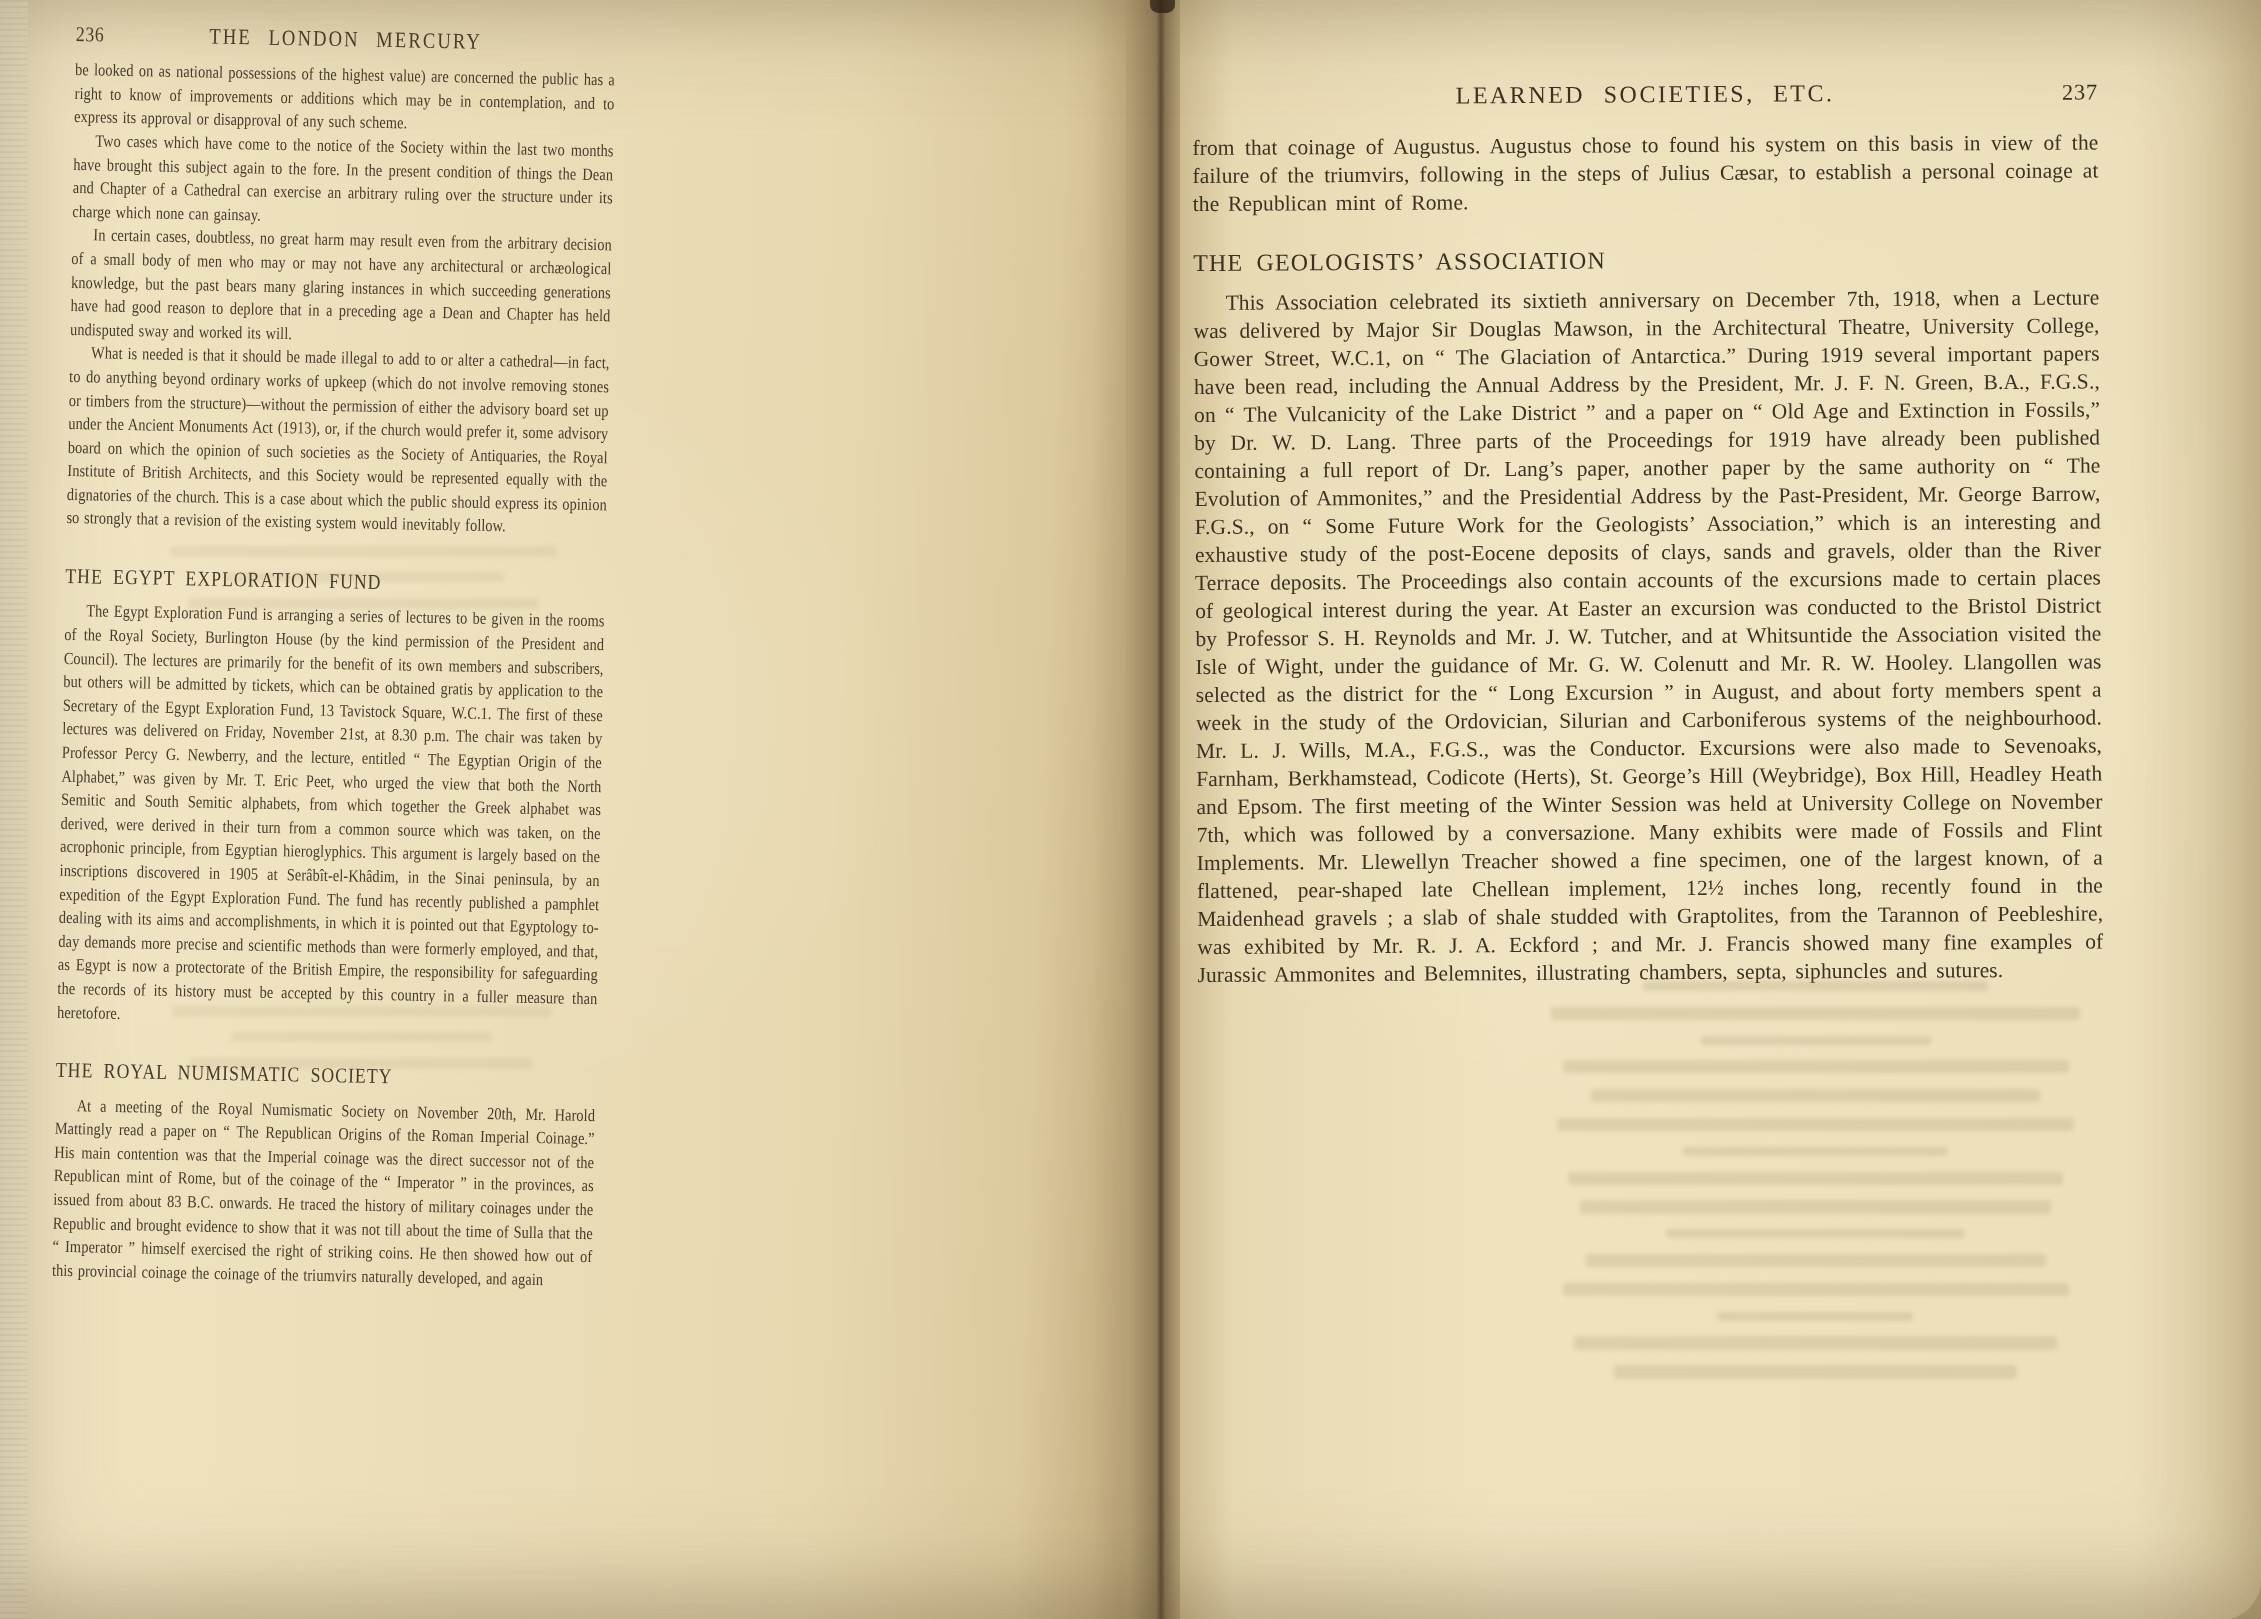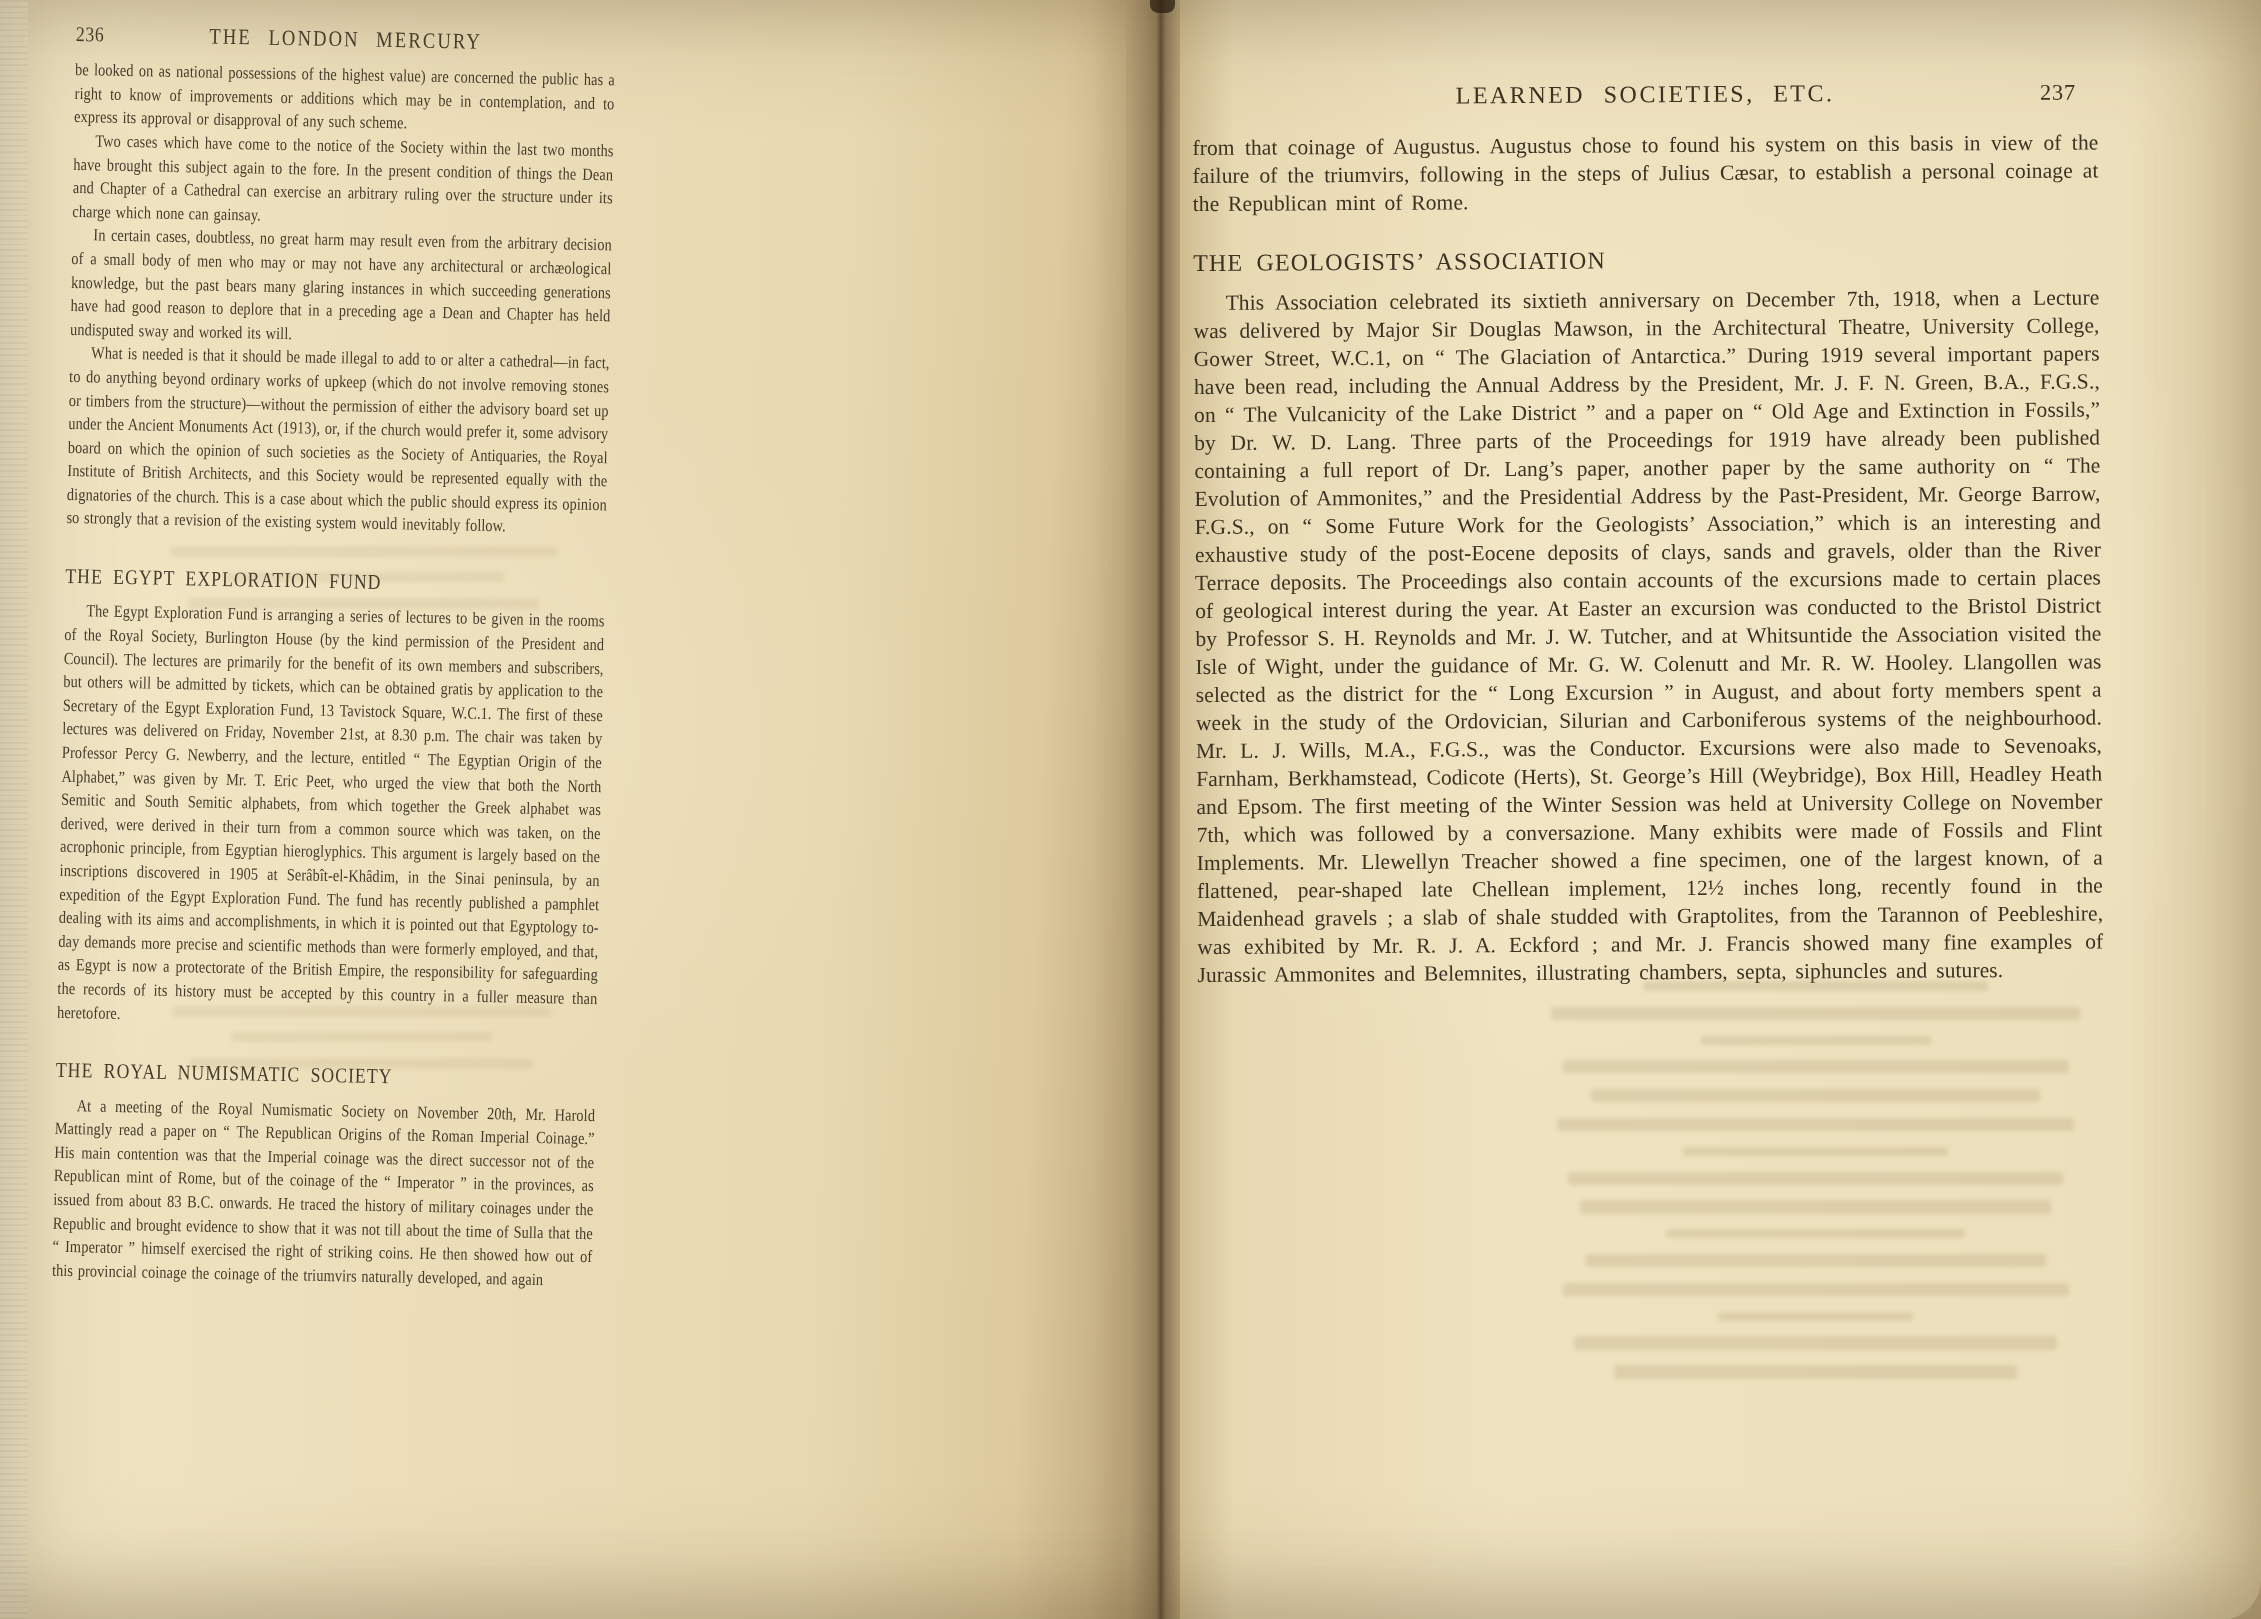--- a/index.html
+++ b/index.html
@@ -68,21 +68,21 @@
     color:#3b3222;
   }
   .content p{ margin:0; text-align:justify; text-indent:1.5em; }
   .content p.noindent{ text-indent:0; }
   .running-head{ display:flex; align-items:baseline; margin-bottom:11.6px; }
   .running-head .pagenum{ flex:0 0 58px; font-size:21px; letter-spacing:0.8px; }
   .running-head .head-title{ flex:1; text-align:center; letter-spacing:2.5px; word-spacing:11.6px; }
   .left-content .running-head .head-title{ font-size:22px; }
   .right-content .running-head{ margin-bottom:21.5px; }
   .right-content .running-head .head-title{ font-size:24px; word-spacing:10px; }
-  .right-content .running-head .pagenum{ font-size:22.4px; }
+  .right-content .running-head .pagenum{ text-align:right; font-size:22.4px; }
   .running-head .spacer{ flex:0 0 58px; }
   .content h2{
     font-weight:normal; margin:35px 0 10.8px 0;
     letter-spacing:1.2px; word-spacing:5.8px;
   }
   .left-content h2{ font-size:21px; }
   .right-content h2{ font-size:24px; margin:31px 0 12.4px 0; }
 
   
   .ghost{ position:absolute; filter:blur(1.9px); pointer-events:none; }

